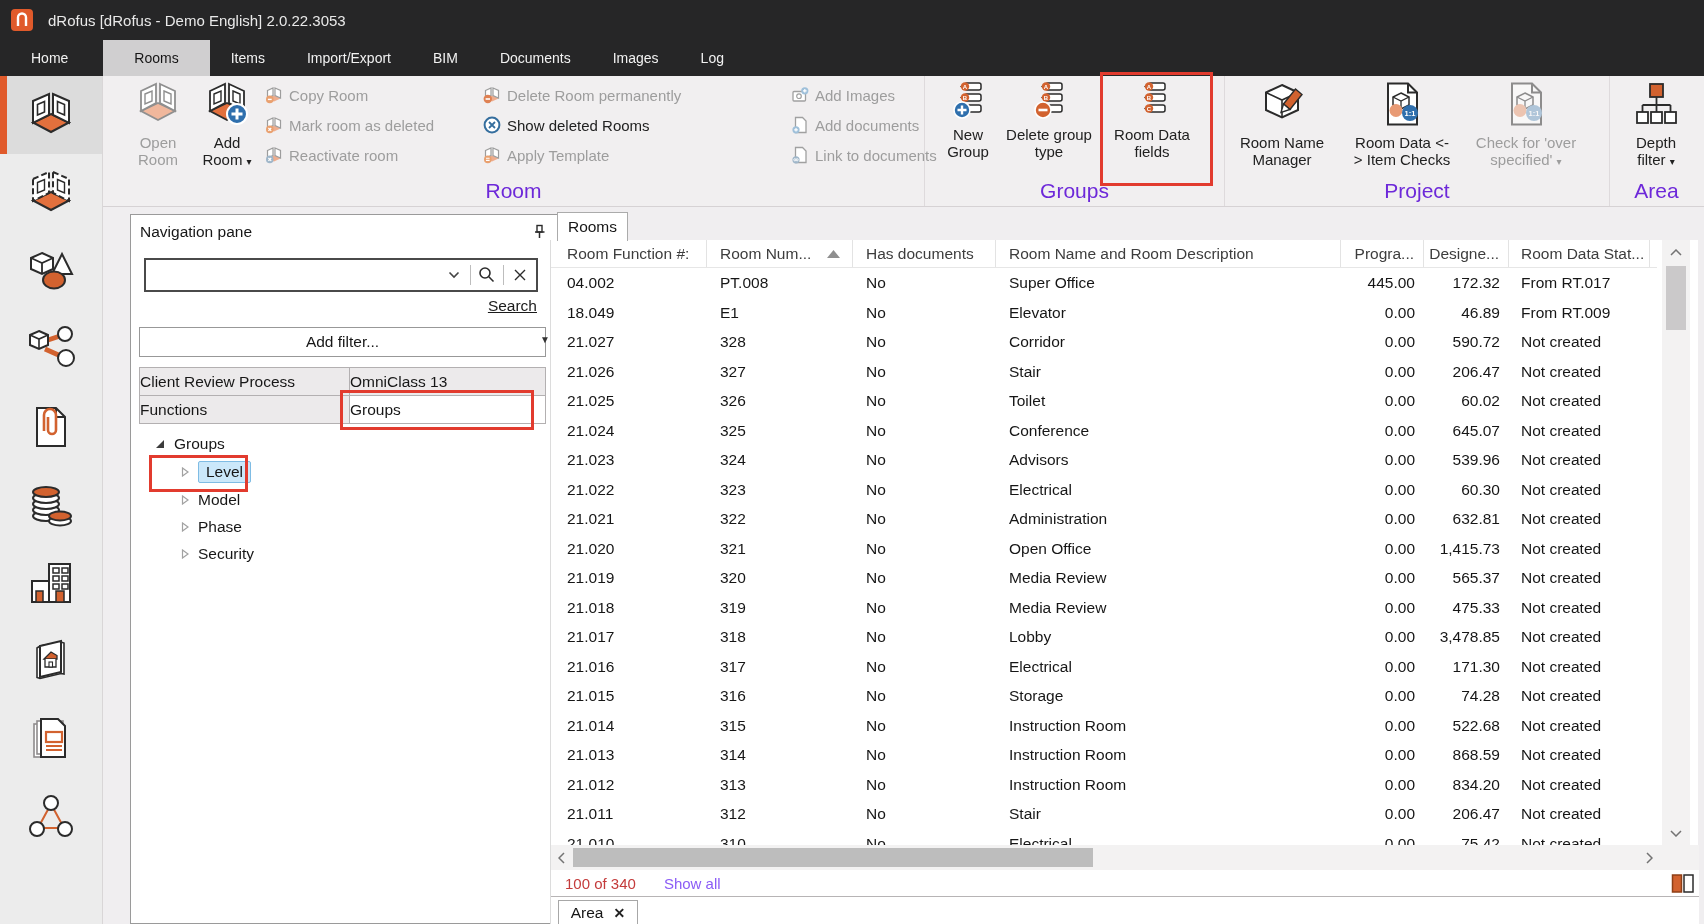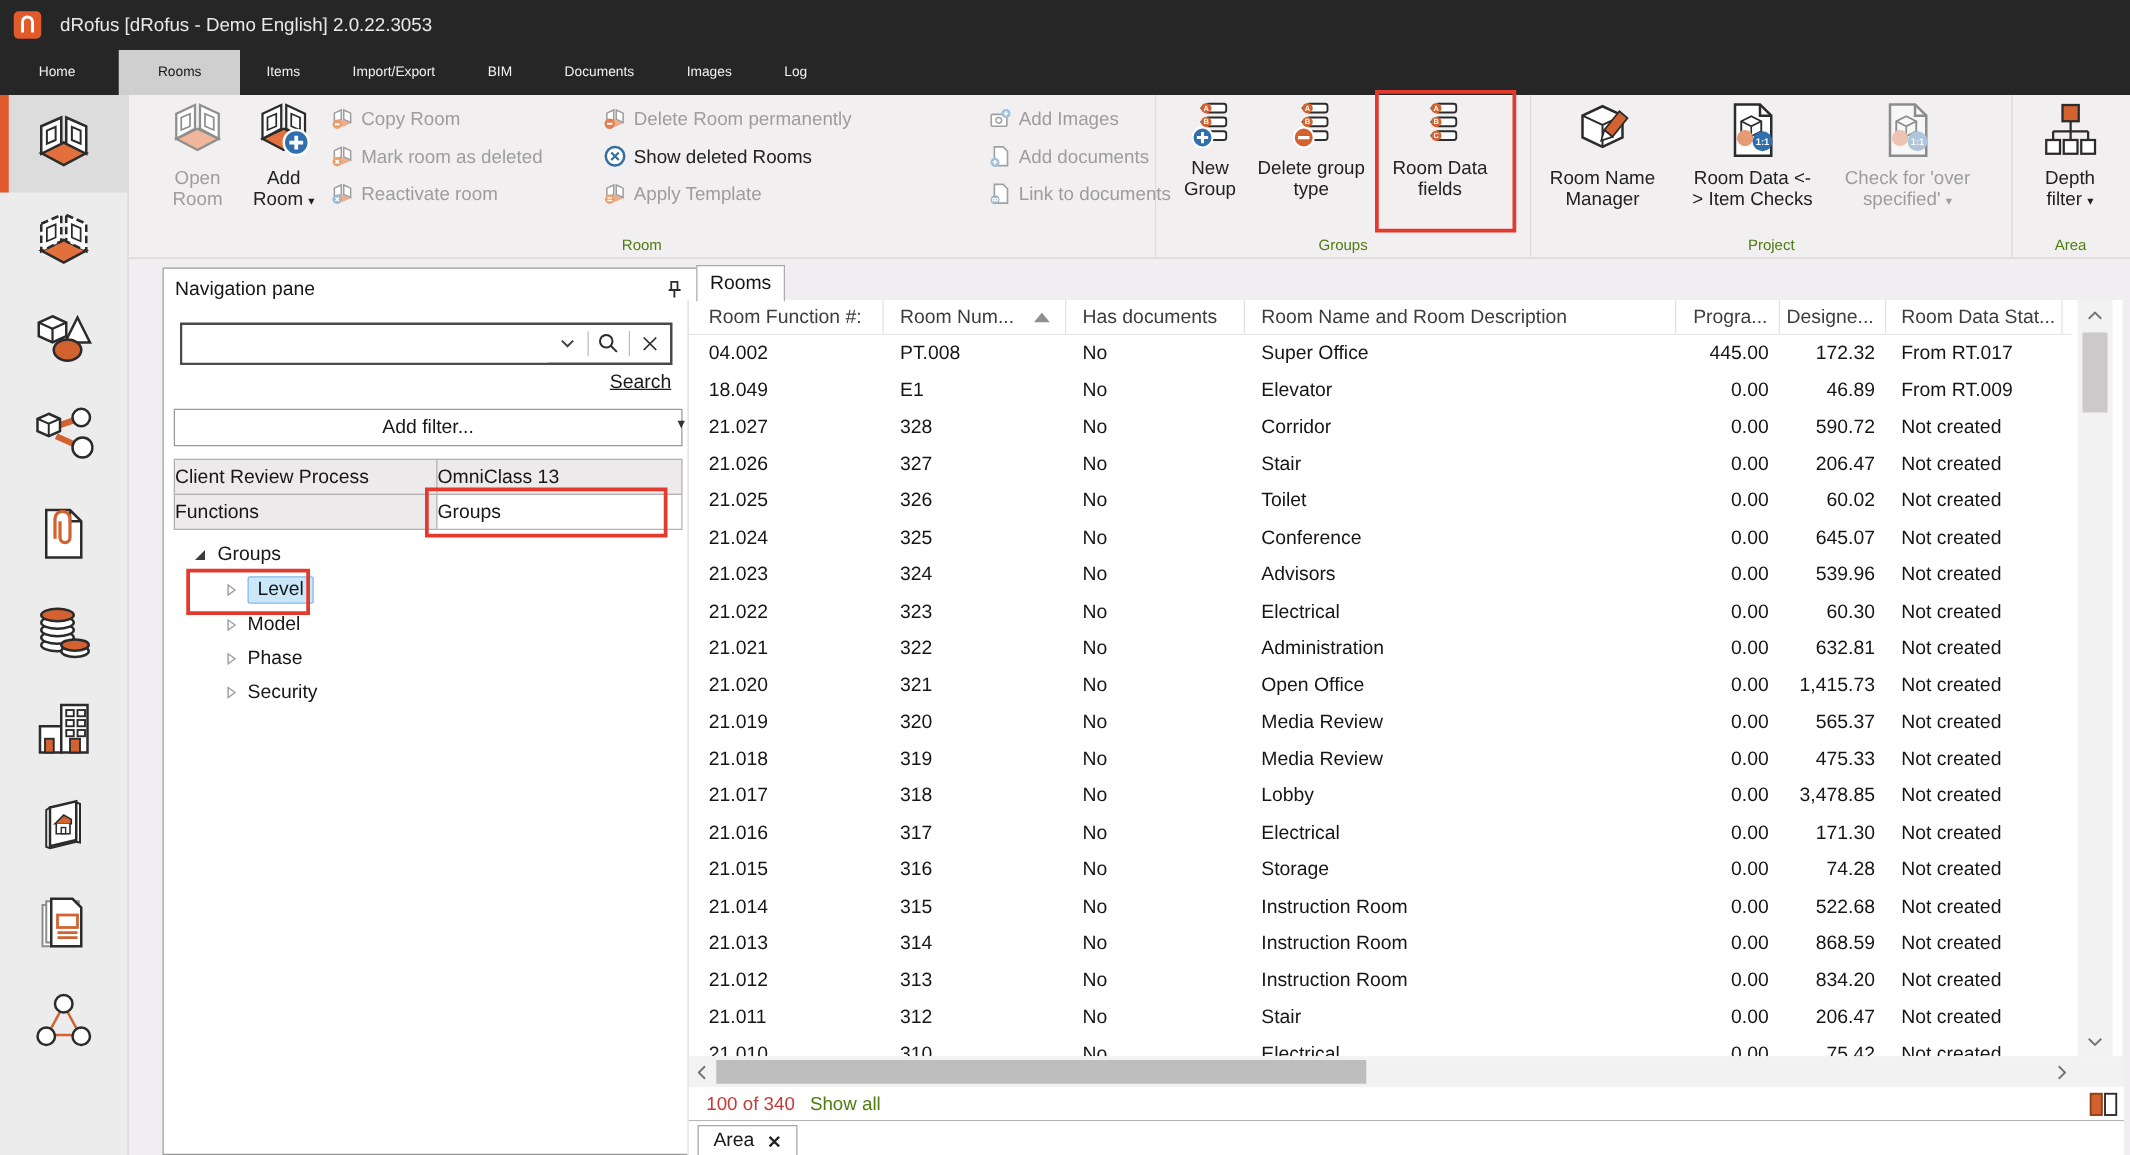--- a/index.html
+++ b/index.html
@@ -5,29 +5,29 @@
 *{box-sizing:border-box;margin:0;padding:0}
 html,body{width:1704px;height:924px}
 body{position:relative;overflow:hidden;background:#f0eef0;font-family:"Liberation Sans",sans-serif;cursor:default}
 svg{display:block}
 
 
 .titlebar{position:absolute;left:0;top:0;width:1704px;height:40px;background:#262627;display:flex;align-items:center;padding-left:10px;color:#e9e9e9;font-size:15px}
 .titlebar .apptitle{margin-left:14px}
 
 
-.menubar{position:absolute;left:0;top:40px;width:1704px;height:36px;background:#262627;display:flex;align-items:stretch;color:#f1f1f1;font-size:11px}
+.menubar{position:absolute;left:0;top:40px;width:1704px;height:36px;background:#262627;display:flex;align-items:stretch;color:#f1f1f1;font-size:14px}
 .menu-item{display:flex;align-items:center;padding:0 21px}
 .menu-item:first-child{margin-left:10px}
 .menu-item.active{background:#d0cfd0;color:#151515;padding:0 31px;margin-left:14px}
 
 
 .ribbon{position:absolute;left:103px;top:76px;width:1601px;height:131px;background:#f1eff0;border-bottom:1px solid #d6d2d4}
 .rgroup{position:absolute;top:0;height:130px;border-right:1px solid #dedadc}
-.rgroup-label{position:absolute;bottom:3px;left:0;width:100%;text-align:center;color:#4d7c0f;font-size:12px}
+.rgroup-label{position:absolute;bottom:3px;left:0;width:100%;text-align:center;color:#6d28d9;font-size:21px}
 .rbb{position:absolute;top:5px;display:flex;flex-direction:column;align-items:center;gap:7px}
 .rbb-label{font-size:15px;line-height:17px;color:#212121;text-align:center}
 .rsb{position:absolute;display:flex;align-items:center;gap:6px;height:26px;font-size:15px;color:#212121;white-space:nowrap}
 .dis{color:#9d9d9d}
 .caret{font-size:10px}
 
 
 .sidebar{position:absolute;left:0;top:76px;width:103px;height:848px;background:#ececec;border-right:1px solid #d9d6d7}
 .side-item{height:78px;display:flex;align-items:center;justify-content:center;position:relative}
 .side-item.sel{background:#dcdcdc}
@@ -70,21 +70,21 @@
 .tcell.c7{padding-left:12px}
 .vscroll{position:absolute;left:1111px;top:0;width:28px;height:605px;background:#f3f2f2}
 .varrow{position:absolute;left:0;width:28px;height:24px;display:flex;align-items:center;justify-content:center}
 .vthumb{position:absolute;left:4px;top:26px;width:20px;height:64px;background:#cbc9ca}
 .hscroll{position:absolute;left:0;top:605px;width:1111px;height:25px;background:#f3f2f2}
 .harrow{position:absolute;top:0;width:20px;height:25px;display:flex;align-items:center;justify-content:center}
 .hthumb{position:absolute;left:22px;top:3px;width:520px;height:19px;background:#bdbdbd}
 .corner{position:absolute;left:1111px;top:605px;width:37px;height:25px;background:#f3f2f2}
 .tfooter{position:absolute;left:0;top:630px;width:1148px;height:27px;background:#fff;border-bottom:1px solid #b7b4b5;display:flex;align-items:center;font-size:15px}
 .fcount{margin-left:14px;color:#c43b3b}
-.fshow{margin-left:12px;color:#4d7c0f}
+.fshow{margin-left:28px;color:#8b5cf6}
 .ficon{position:absolute;left:1120px;top:3px}
 .tabstrip{position:absolute;left:0;top:657px;width:1148px;height:27px;background:#fff}
 .area-tab{position:absolute;left:7px;top:3px;width:80px;height:26px;border:1px solid #a7a7a7;background:#fff;display:flex;align-items:center;justify-content:center;gap:10px;font-size:15.5px;color:#161616}
 .area-close{font-size:14px;font-weight:bold;color:#222}
 </style>
 </head>
 <body>
 
 <div class="titlebar">
   <span>

